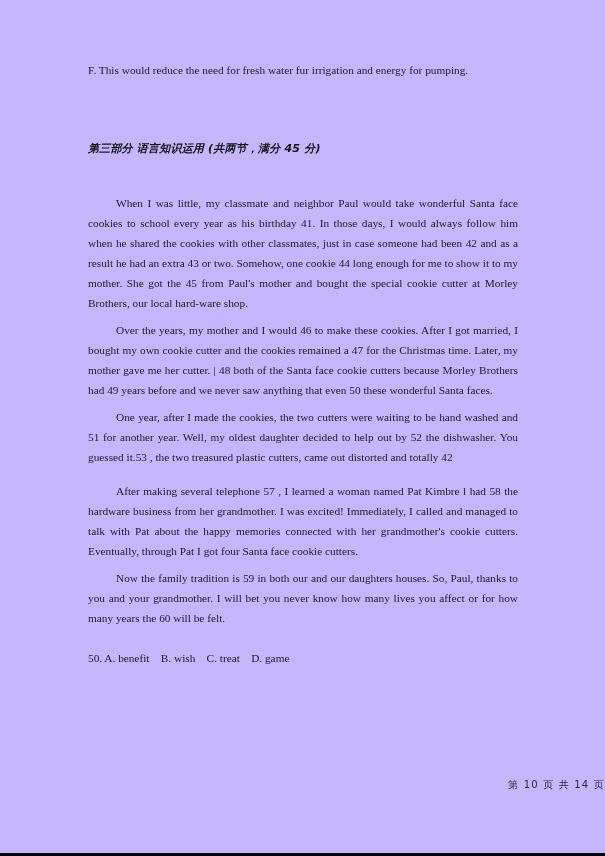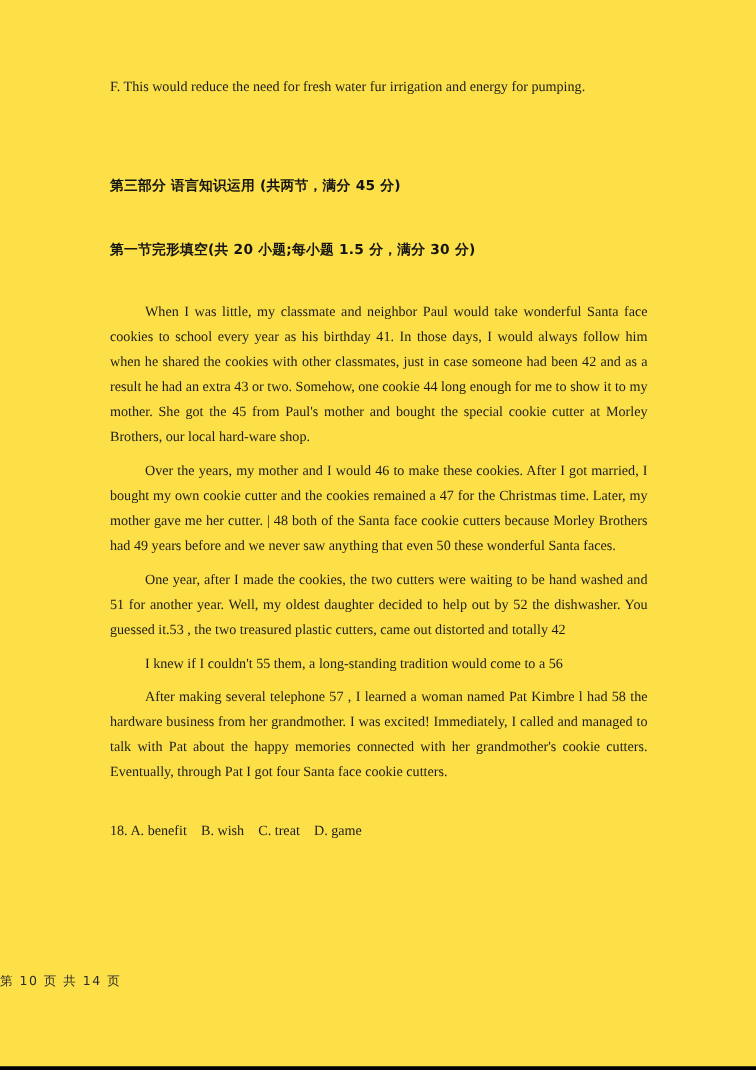--- a/index.html
+++ b/index.html
@@ -16,21 +16,21 @@
     color: #1a1a1a;
   }
   #page {
     position: absolute;
     left: 0;
     top: 0;
     width: 605px;
     height: 856px;
     box-sizing: border-box;
     border-bottom: 3px solid #000000;
-    background: #fde047;
+    background: #c4b5fd;
   }
   #content {
     position: absolute;
     left: 88px;
     top: 60px;
     width: 430px;
   }
   .para {
     margin: 0 0 0 0;
     font-size: 11.3px;
@@ -44,75 +44,75 @@
   }
   .indent {
     text-indent: 28px;
   }
   .cn {
     font-family: "DejaVu Sans", "Liberation Sans", sans-serif;
     font-size: 11px;
     line-height: 25px;
     letter-spacing: 0.2px;
     color: #141414;
+    font-style: italic;
   }
   .cn-bold {
     font-weight: bold;
   }
   .gap-lg { height: 30px; }
   .gap-md { height: 13px; }
   .gap-sm { height: 7px; }
   .gap-xs { height: 4px; }
   .optrow {
     font-size: 11.3px;
     line-height: 24px;
     white-space: pre;
     color: #1c1c1c;
   }
   #footer {
     position: absolute;
     left: 0;
     top: 778px;
     width: 605px;
-    text-align: left;
+    text-align: right;
     font-family: "DejaVu Sans", "Liberation Sans", sans-serif;
     font-size: 10px;
     letter-spacing: 1.2px;
     color: #2a2a2a;
   }
 </style>
 </head>
 <body>
 
 <div id="page">
   <div id="content">
 
     <p class="para spaced">F. This would reduce the need for fresh water fur irrigation and energy for pumping.</p>
     <div class="gap-xs"></div>
 
     <div class="gap-lg"></div>
 
     <p class="cn cn-bold">第三部分  语言知识运用 (共两节，满分 45 分)</p>
     <div class="gap-xs"></div>
-    <p class="cn cn-bold">第一节完形填空(共 20 小题;每小题 1.5 分，满分 30 分)</p>
     <div class="gap-xs"></div>
 
     <div class="gap-md"></div>
 
     <p class="para indent">When I was little, my classmate and neighbor Paul would take wonderful Santa face cookies to school every year as his birthday 41. In those days, I would always follow him when he shared the cookies with other classmates, just in case someone had been 42 and as a result he had an extra 43 or two. Somehow, one cookie 44 long enough for me to show it to my mother. She got the 45 from Paul's mother and bought the special cookie cutter at Morley Brothers, our local hard-ware shop.</p>
     <div class="gap-sm"></div>
     <p class="para indent">Over the years, my mother and I would 46 to make these cookies. After I got married, I bought my own cookie cutter and the cookies remained a 47 for the Christmas time. Later, my mother gave me her cutter. | 48 both of the Santa face cookie cutters because Morley Brothers had 49 years before and we never saw anything that even 50 these wonderful Santa faces.</p>
     <div class="gap-sm"></div>
     <p class="para indent">One year, after I made the cookies, the two cutters were waiting to be hand washed and 51 for another year. Well, my oldest daughter decided to help out by 52 the dishwasher. You guessed it.53 , the two treasured plastic cutters, came out distorted and totally 42</p>
     <div class="gap-sm"></div>
-    <p class="para indent">I knew if I couldn't 55 them, a long-standing tradition would come to a 56</p>
     <div class="gap-sm"></div>
     <p class="para indent">After making several telephone 57 , I learned a woman named Pat Kimbre l had 58 the hardware business from her grandmother. I was excited! Immediately, I called and managed to talk with Pat about the happy memories connected with her grandmother's cookie cutters. Eventually, through Pat I got four Santa face cookie cutters.</p>
     <div class="gap-sm"></div>
+    <p class="para indent">Now the family tradition is 59 in both our and our daughters houses. So, Paul, thanks to you and your grandmother. I will bet you never know how many lives you affect or for how many years the 60 will be felt.</p>
 
     <div class="gap-sm"></div>
 
-    <p class="optrow">18. A. benefit    B. wish    C. treat    D. game</p>
+    <p class="optrow">50. A. benefit    B. wish    C. treat    D. game</p>
 
   </div>
 
   <div id="footer">第 10 页 共 14 页</div>
 </div>
 
 </body></html>

